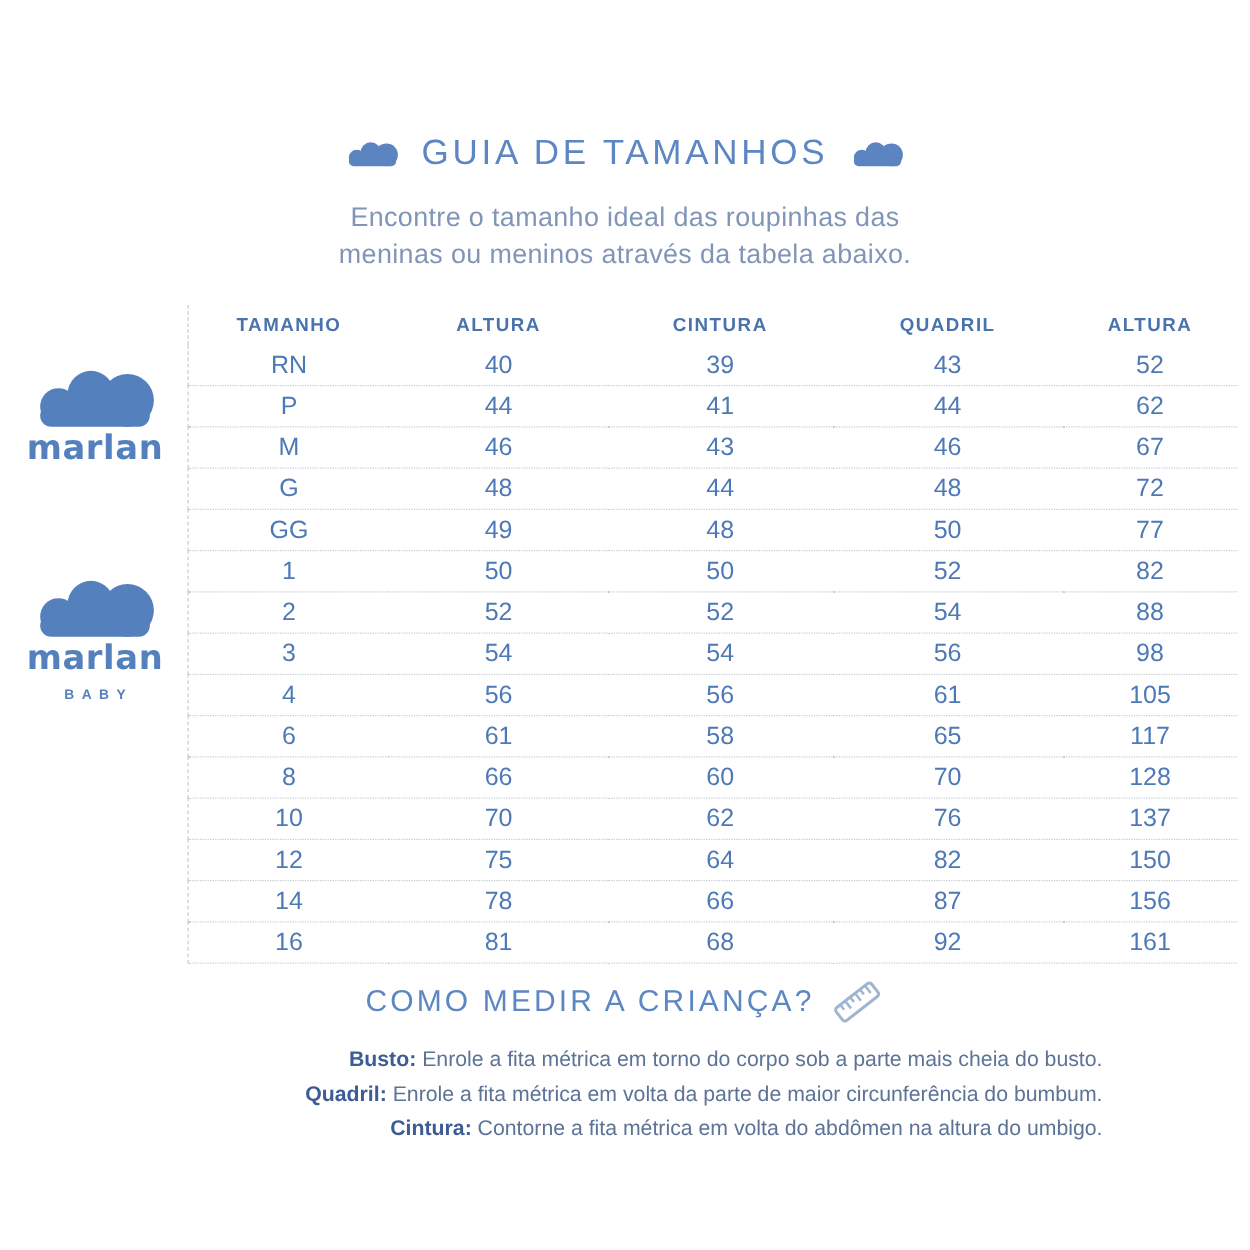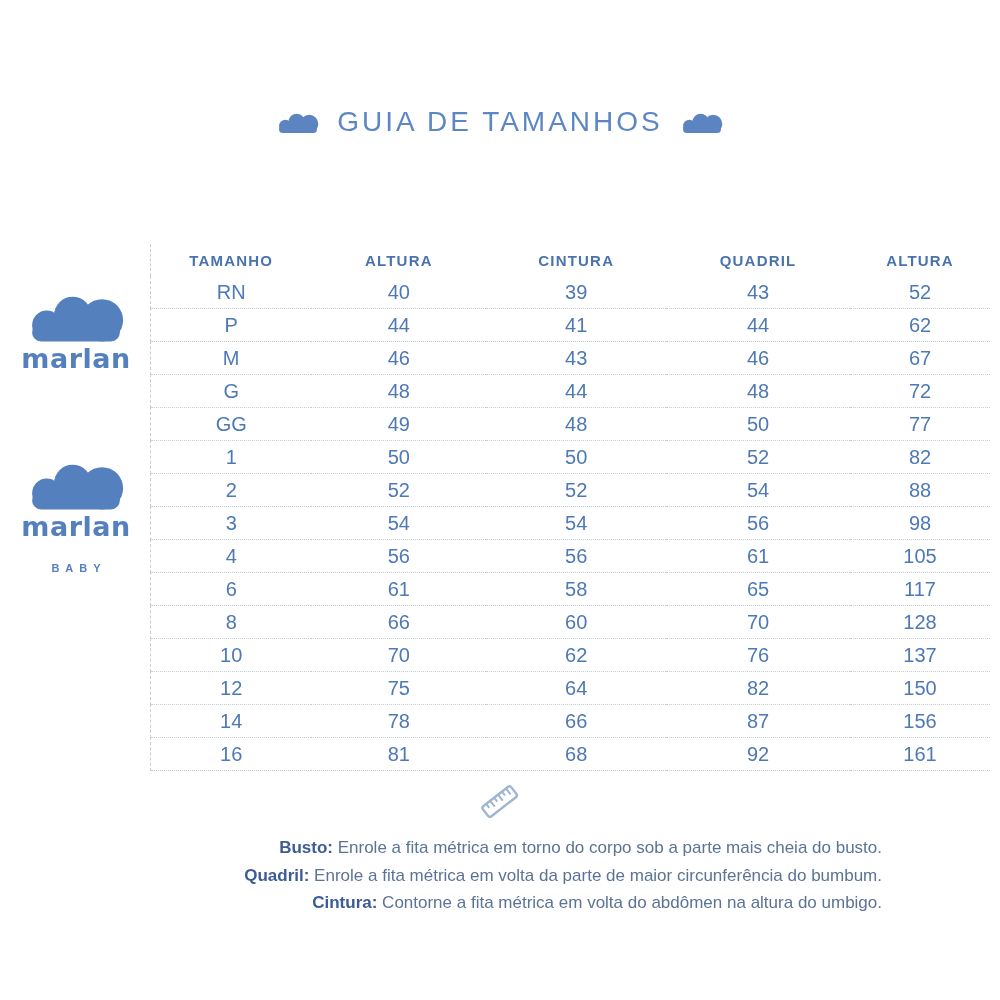--- a/index.html
+++ b/index.html
@@ -57,21 +57,21 @@
     color: #5580be;
     letter-spacing: 0.5px;
     line-height: 28px;
     font-family: "DejaVu Sans", sans-serif;
   }
   .brand-sub {
     font-size: 11px;
     font-weight: 600;
     letter-spacing: 6px;
     padding-left: 6px;
-    margin-top: 21px;
+    margin-top: 9px;
     color: #5580be;
   }
   .m-mark { width: 66px; height: 36px; display: block; margin: 0 auto 0 auto; }
   .brand-serif {
     font-family: "DejaVu Serif", serif;
     font-size: 24px;
     color: #4d72ac;
     line-height: 28px;
   }
 
@@ -149,20 +149,24 @@
     </svg>
     <h1 class="page-title">GUIA DE TAMANHOS</h1>
     <svg class="cloud-small" viewBox="0 0 120 64" fill="#5b84c1" xmlns="http://www.w3.org/2000/svg">
       <circle cx="24" cy="42" r="18"></circle>
         <circle cx="56" cy="30" r="23"></circle>
         <circle cx="92" cy="36" r="26"></circle>
       <rect x="6" y="40" width="108" height="22" rx="11"></rect>
     </svg>
   </div>
 
+  <p class="subtitle">
+    <span>Encontre o tamanho ideal das roupinhas das</span><br>
+    <span>meninas ou meninos através da tabela abaixo.</span>
+  </p>
 
   <div class="brand" id="brand-marlan">
     <svg class="brand-cloud" viewBox="0 0 120 64" fill="#5580be" xmlns="http://www.w3.org/2000/svg">
       <circle cx="24" cy="42" r="18"></circle>
         <circle cx="56" cy="30" r="23"></circle>
         <circle cx="92" cy="36" r="26"></circle>
       <rect x="6" y="40" width="108" height="22" rx="11"></rect>
     </svg>
     <div class="brand-word">marlan</div>
   </div>
@@ -299,20 +303,21 @@
           <td>16</td>
           <td>81</td>
           <td>68</td>
           <td>92</td>
           <td>161</td>
         </tr>
       </tbody>
   </table>
 
   <div class="howto-title-row">
+    <h2 class="howto-title">COMO MEDIR A CRIANÇA?</h2>
     <svg class="ruler-icon" viewBox="0 0 44 44" xmlns="http://www.w3.org/2000/svg">
       <g transform="rotate(-38 22 22)">
         <rect x="4" y="15" width="36" height="13" rx="2.5" fill="none" stroke="#a0b5d2" stroke-width="2.4"></rect>
         <path d="M10,15 v5 M15,15 v7.5 M20,15 v5 M25,15 v7.5 M30,15 v5 M35,15 v7.5" stroke="#a0b5d2" stroke-width="2"></path>
       </g>
     </svg>
   </div>
 
   <div class="howto-lines">
     <p><strong>Busto:</strong><span> Enrole a fita métrica em torno do corpo sob a parte mais cheia do busto.</span></p>

